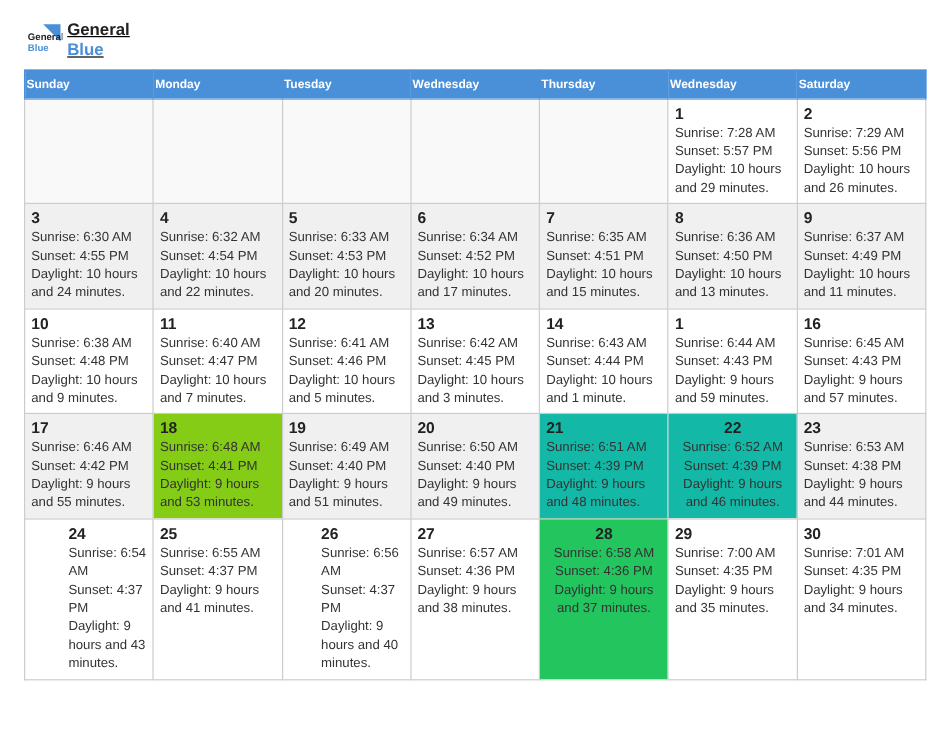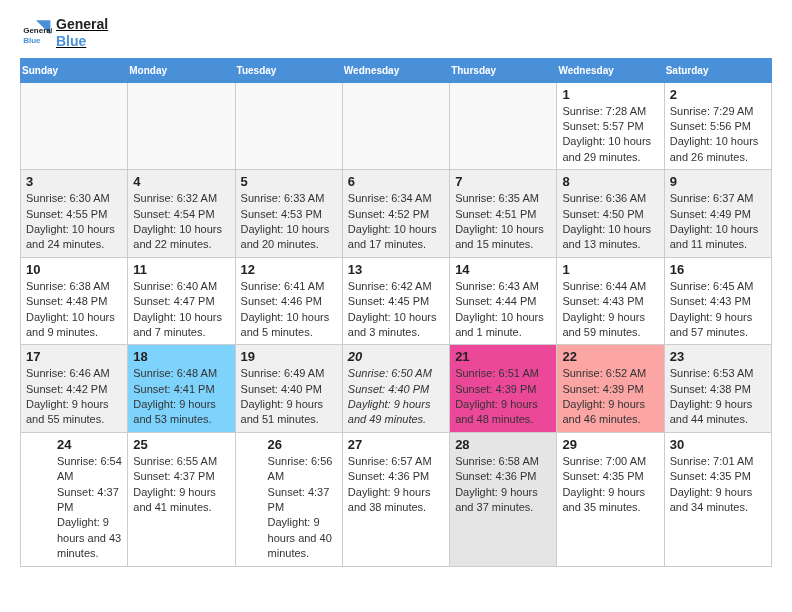--- a/index.html
+++ b/index.html
@@ -186,37 +186,37 @@
           <td style="background: rgb(255, 255, 255);">
             <span class="day-number">16</span>
             <div class="day-info">Sunrise: 6:45 AM<br>Sunset: 4:43 PM<br>Daylight: 9 hours and 57 minutes.</div>
           </td>
         </tr>
         <tr>
           <td style="background: rgb(240, 240, 240);">
             <span class="day-number">17</span>
             <div class="day-info">Sunrise: 6:46 AM<br>Sunset: 4:42 PM<br>Daylight: 9 hours and 55 minutes.</div>
           </td>
-          <td style="background: #7dd3fc;">
+          <td style="background: #84cc16;">
             <span class="day-number">18</span>
             <div class="day-info">Sunrise: 6:48 AM<br>Sunset: 4:41 PM<br>Daylight: 9 hours and 53 minutes.</div>
           </td>
           <td style="background: rgb(240, 240, 240);">
             <span class="day-number">19</span>
             <div class="day-info">Sunrise: 6:49 AM<br>Sunset: 4:40 PM<br>Daylight: 9 hours and 51 minutes.</div>
           </td>
-          <td style="background: rgb(240, 240, 240); font-style: italic;">
+          <td style="background: rgb(240, 240, 240);">
             <span class="day-number">20</span>
             <div class="day-info">Sunrise: 6:50 AM<br>Sunset: 4:40 PM<br>Daylight: 9 hours and 49 minutes.</div>
           </td>
-          <td style="background: #ec4899;">
+          <td style="background: #14b8a6;">
             <span class="day-number">21</span>
             <div class="day-info">Sunrise: 6:51 AM<br>Sunset: 4:39 PM<br>Daylight: 9 hours and 48 minutes.</div>
           </td>
-          <td style="background: #fca5a5;">
+          <td style="background: #14b8a6; text-align: center;">
             <span class="day-number">22</span>
             <div class="day-info">Sunrise: 6:52 AM<br>Sunset: 4:39 PM<br>Daylight: 9 hours and 46 minutes.</div>
           </td>
           <td style="background: rgb(240, 240, 240);">
             <span class="day-number">23</span>
             <div class="day-info">Sunrise: 6:53 AM<br>Sunset: 4:38 PM<br>Daylight: 9 hours and 44 minutes.</div>
           </td>
         </tr>
         <tr>
           <td style="background: rgb(255, 255, 255); padding-left: 36px;">
@@ -228,21 +228,21 @@
             <div class="day-info">Sunrise: 6:55 AM<br>Sunset: 4:37 PM<br>Daylight: 9 hours and 41 minutes.</div>
           </td>
           <td style="background: rgb(255, 255, 255); padding-left: 32px;">
             <span class="day-number">26</span>
             <div class="day-info">Sunrise: 6:56 AM<br>Sunset: 4:37 PM<br>Daylight: 9 hours and 40 minutes.</div>
           </td>
           <td style="background: rgb(255, 255, 255);">
             <span class="day-number">27</span>
             <div class="day-info">Sunrise: 6:57 AM<br>Sunset: 4:36 PM<br>Daylight: 9 hours and 38 minutes.</div>
           </td>
-          <td style="background: #e5e5e5;">
+          <td style="background: #22c55e; text-align: center;">
             <span class="day-number">28</span>
             <div class="day-info">Sunrise: 6:58 AM<br>Sunset: 4:36 PM<br>Daylight: 9 hours and 37 minutes.</div>
           </td>
           <td style="background: rgb(255, 255, 255);">
             <span class="day-number">29</span>
             <div class="day-info">Sunrise: 7:00 AM<br>Sunset: 4:35 PM<br>Daylight: 9 hours and 35 minutes.</div>
           </td>
           <td style="background: rgb(255, 255, 255);">
             <span class="day-number">30</span>
             <div class="day-info">Sunrise: 7:01 AM<br>Sunset: 4:35 PM<br>Daylight: 9 hours and 34 minutes.</div>

